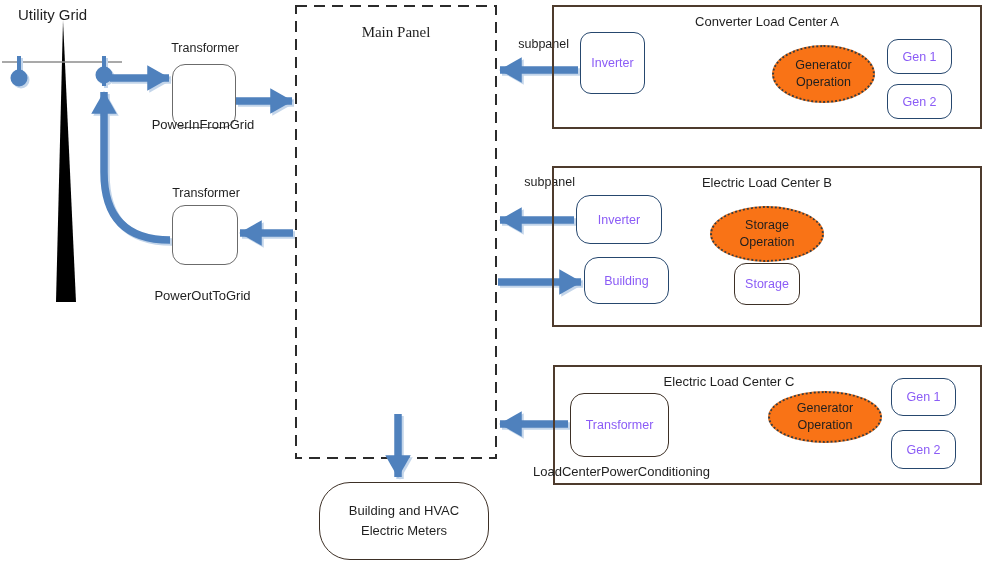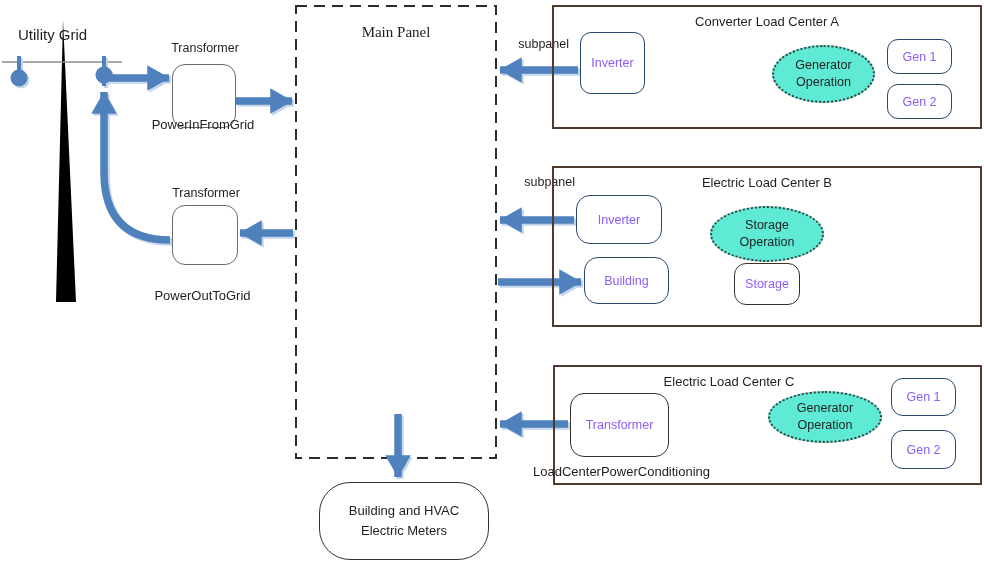--- a/index.html
+++ b/index.html
@@ -18,21 +18,21 @@
   }
   .node.brown{border-color:#3d3026;}
   .node.gray{border:1.2px solid #6b6b6b;border-radius:13px;}
   
   .frame{position:absolute;border:2px solid #4e3b2d;background:transparent;}
   .frame-title{position:absolute;top:7px;left:0;width:100%;text-align:center;font-size:13px;}
   
   .opshape{
     position:absolute;border:2px dotted #3c3c3c;border-radius:50%;
     display:flex;flex-direction:column;align-items:center;justify-content:center;
-    font-size:12.5px;line-height:1.35;background:#5eead4;text-align:center;
+    font-size:12.5px;line-height:1.35;background:#f97316;text-align:center;
   }
   
   #main-panel-label{position:absolute;left:295px;top:24px;width:202px;text-align:center;font-size:15px;font-family:Liberation Serif, serif;}
   
   #building-meters{
     position:absolute;left:319px;top:482px;width:168px;height:76px;
     border:1.6px solid #3d3026;border-radius:31px;background:#fff;
     display:flex;flex-direction:column;align-items:center;justify-content:center;
     font-size:13px;line-height:1.55;text-align:center;
   }
@@ -71,21 +71,21 @@
       <path d="M 170 240 Q 104 240 104 172 L 104 92" marker-end="url(#ah)"></path>
       <path d="M 293 233 L 240 233" marker-end="url(#ah)"></path>
       <path d="M 578 70 L 500 70" marker-end="url(#ah)"></path>
       <path d="M 574 220 L 500 220" marker-end="url(#ah)"></path>
       <path d="M 498 282 L 581 282" marker-end="url(#ah)"></path>
       <path d="M 568 424 L 500 424" marker-end="url(#ah)"></path>
       <path d="M 398 414 L 398 477" marker-end="url(#ah)"></path>
     </g>
   </svg>
 
-  <div class="lbl big" style="left:18px;top:6px;margin-top:20px;">Utility Grid</div>
+  <div class="lbl big" style="left:18px;top:6px;">Utility Grid</div>
 
   <div class="lbl center" style="left:163px;top:41px;width:84px;font-size:12.5px;">Transformer</div>
   <div class="node gray" style="left:172px;top:64px;width:62px;height:62px;"></div>
   <div class="lbl center" style="left:143px;top:117px;width:120px;">PowerInFromGrid</div>
 
   <div class="lbl center" style="left:164px;top:186px;width:84px;font-size:12.5px;">Transformer</div>
   <div class="node gray" style="left:172px;top:205px;width:64px;height:58px;"></div>
   <div class="lbl center" style="left:145px;top:288px;width:115px;">PowerOutToGrid</div>
 
   <div id="main-panel-label">Main Panel</div>

